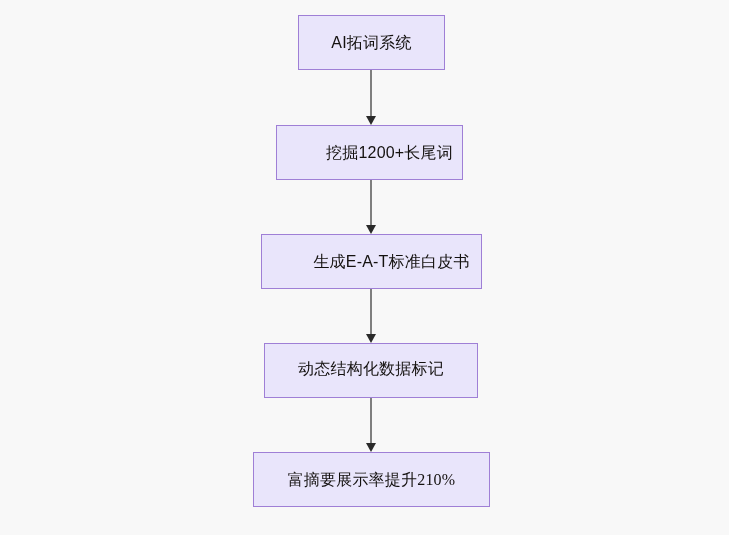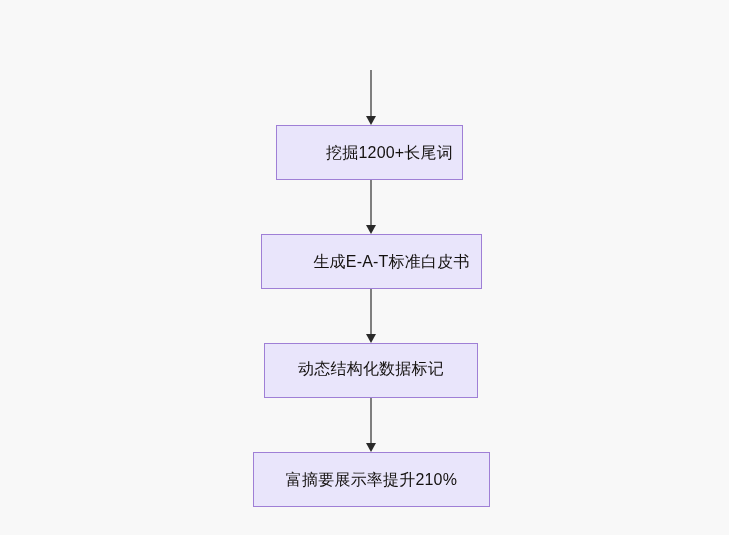--- a/index.html
+++ b/index.html
@@ -76,30 +76,33 @@
   <div class="edge" style="left:362px; top:289px; height:54px;">
     <div class="edge-line"></div>
     <div class="edge-arrow"></div>
   </div>
 
   <div class="edge" style="left:362px; top:398px; height:54px;">
     <div class="edge-line"></div>
     <div class="edge-arrow"></div>
   </div>
 
+  <div class="node" style="left:298px; top:15px; width:147px; height:55px;">
+    <span class="node-label">AI拓词系统</span>
+  </div>
 
   <div class="node" style="left:276px; top:125px; width:187px; height:55px;padding-left:40px;">
     <span class="node-label">挖掘1200+长尾词</span>
   </div>
 
   <div class="node" style="left:261px; top:234px; width:221px; height:55px;padding-left:40px;">
     <span class="node-label">生成E-A-T标准白皮书</span>
   </div>
 
   <div class="node" style="left:264px; top:343px; width:214px; height:55px;font-family:Liberation Mono, monospace;">
     <span class="node-label">动态结构化数据标记</span>
   </div>
 
-  <div class="node" style="left:253px; top:452px; width:237px; height:55px;">
+  <div class="node" style="left:253px; top:452px; width:237px; height:55px;font-family:Liberation Serif, serif;">
     <span class="node-label">富摘要展示率提升210%</span>
   </div>
 
 </div>
 
 </body></html>

